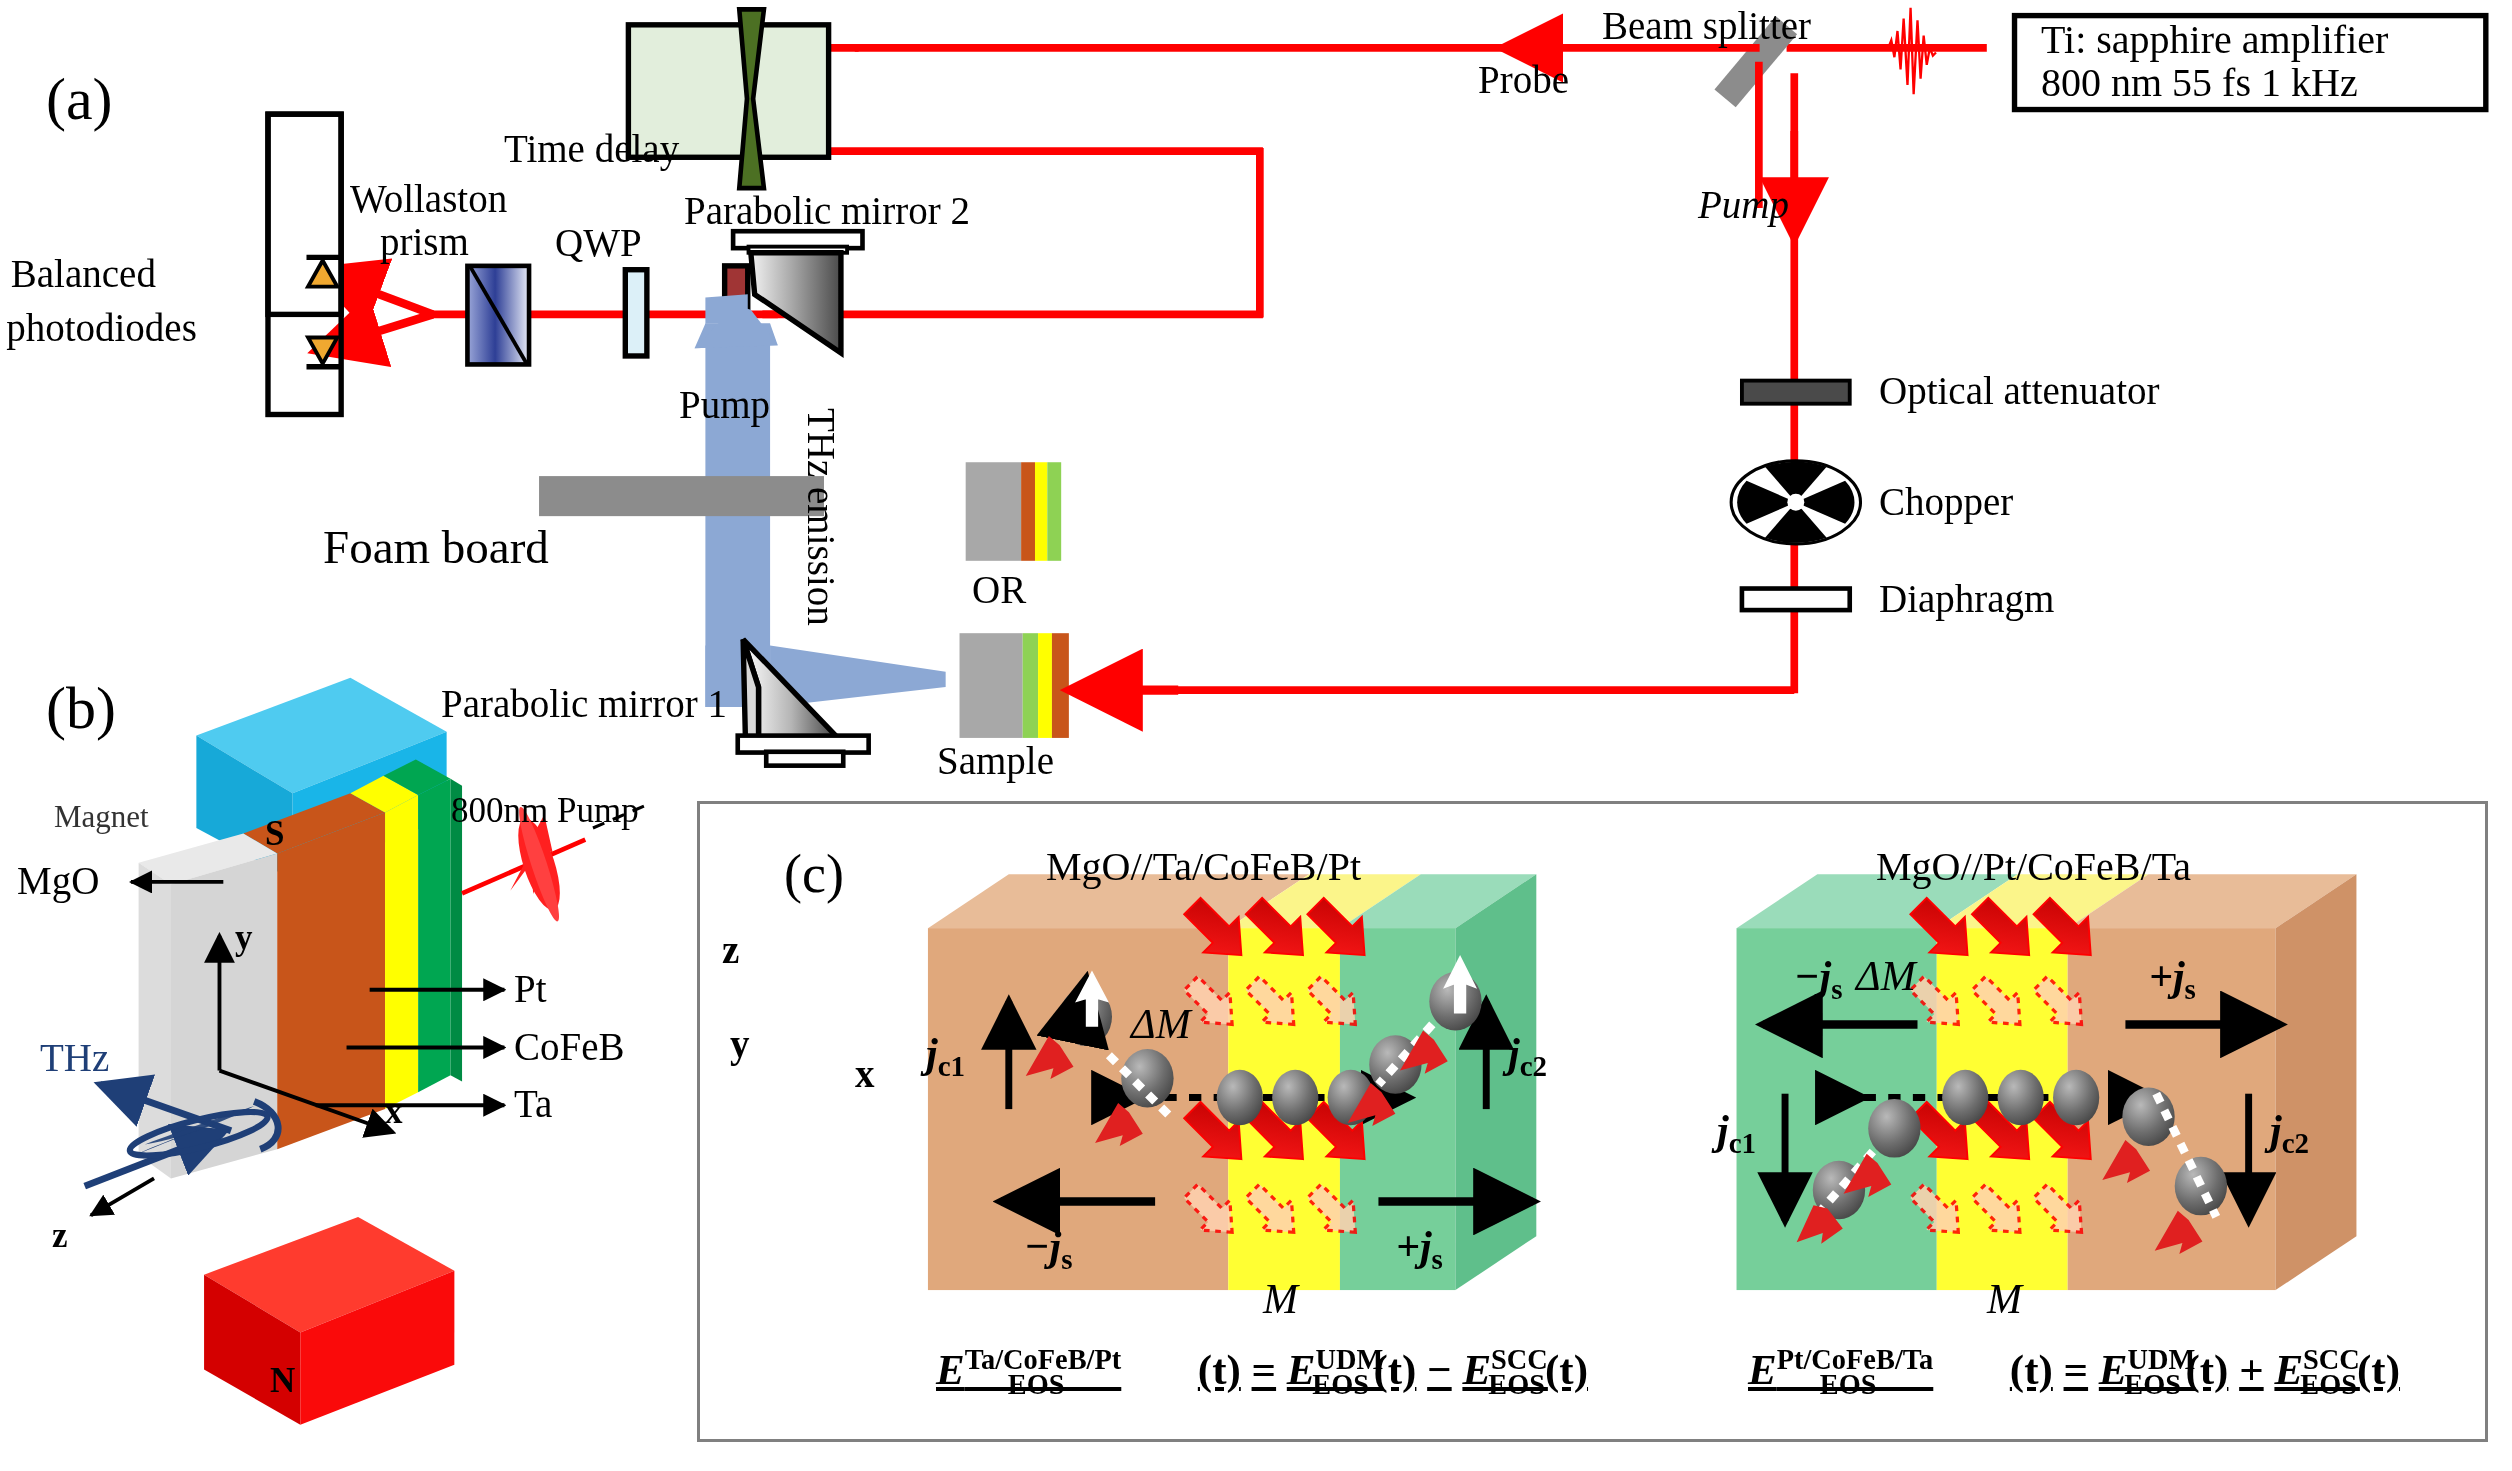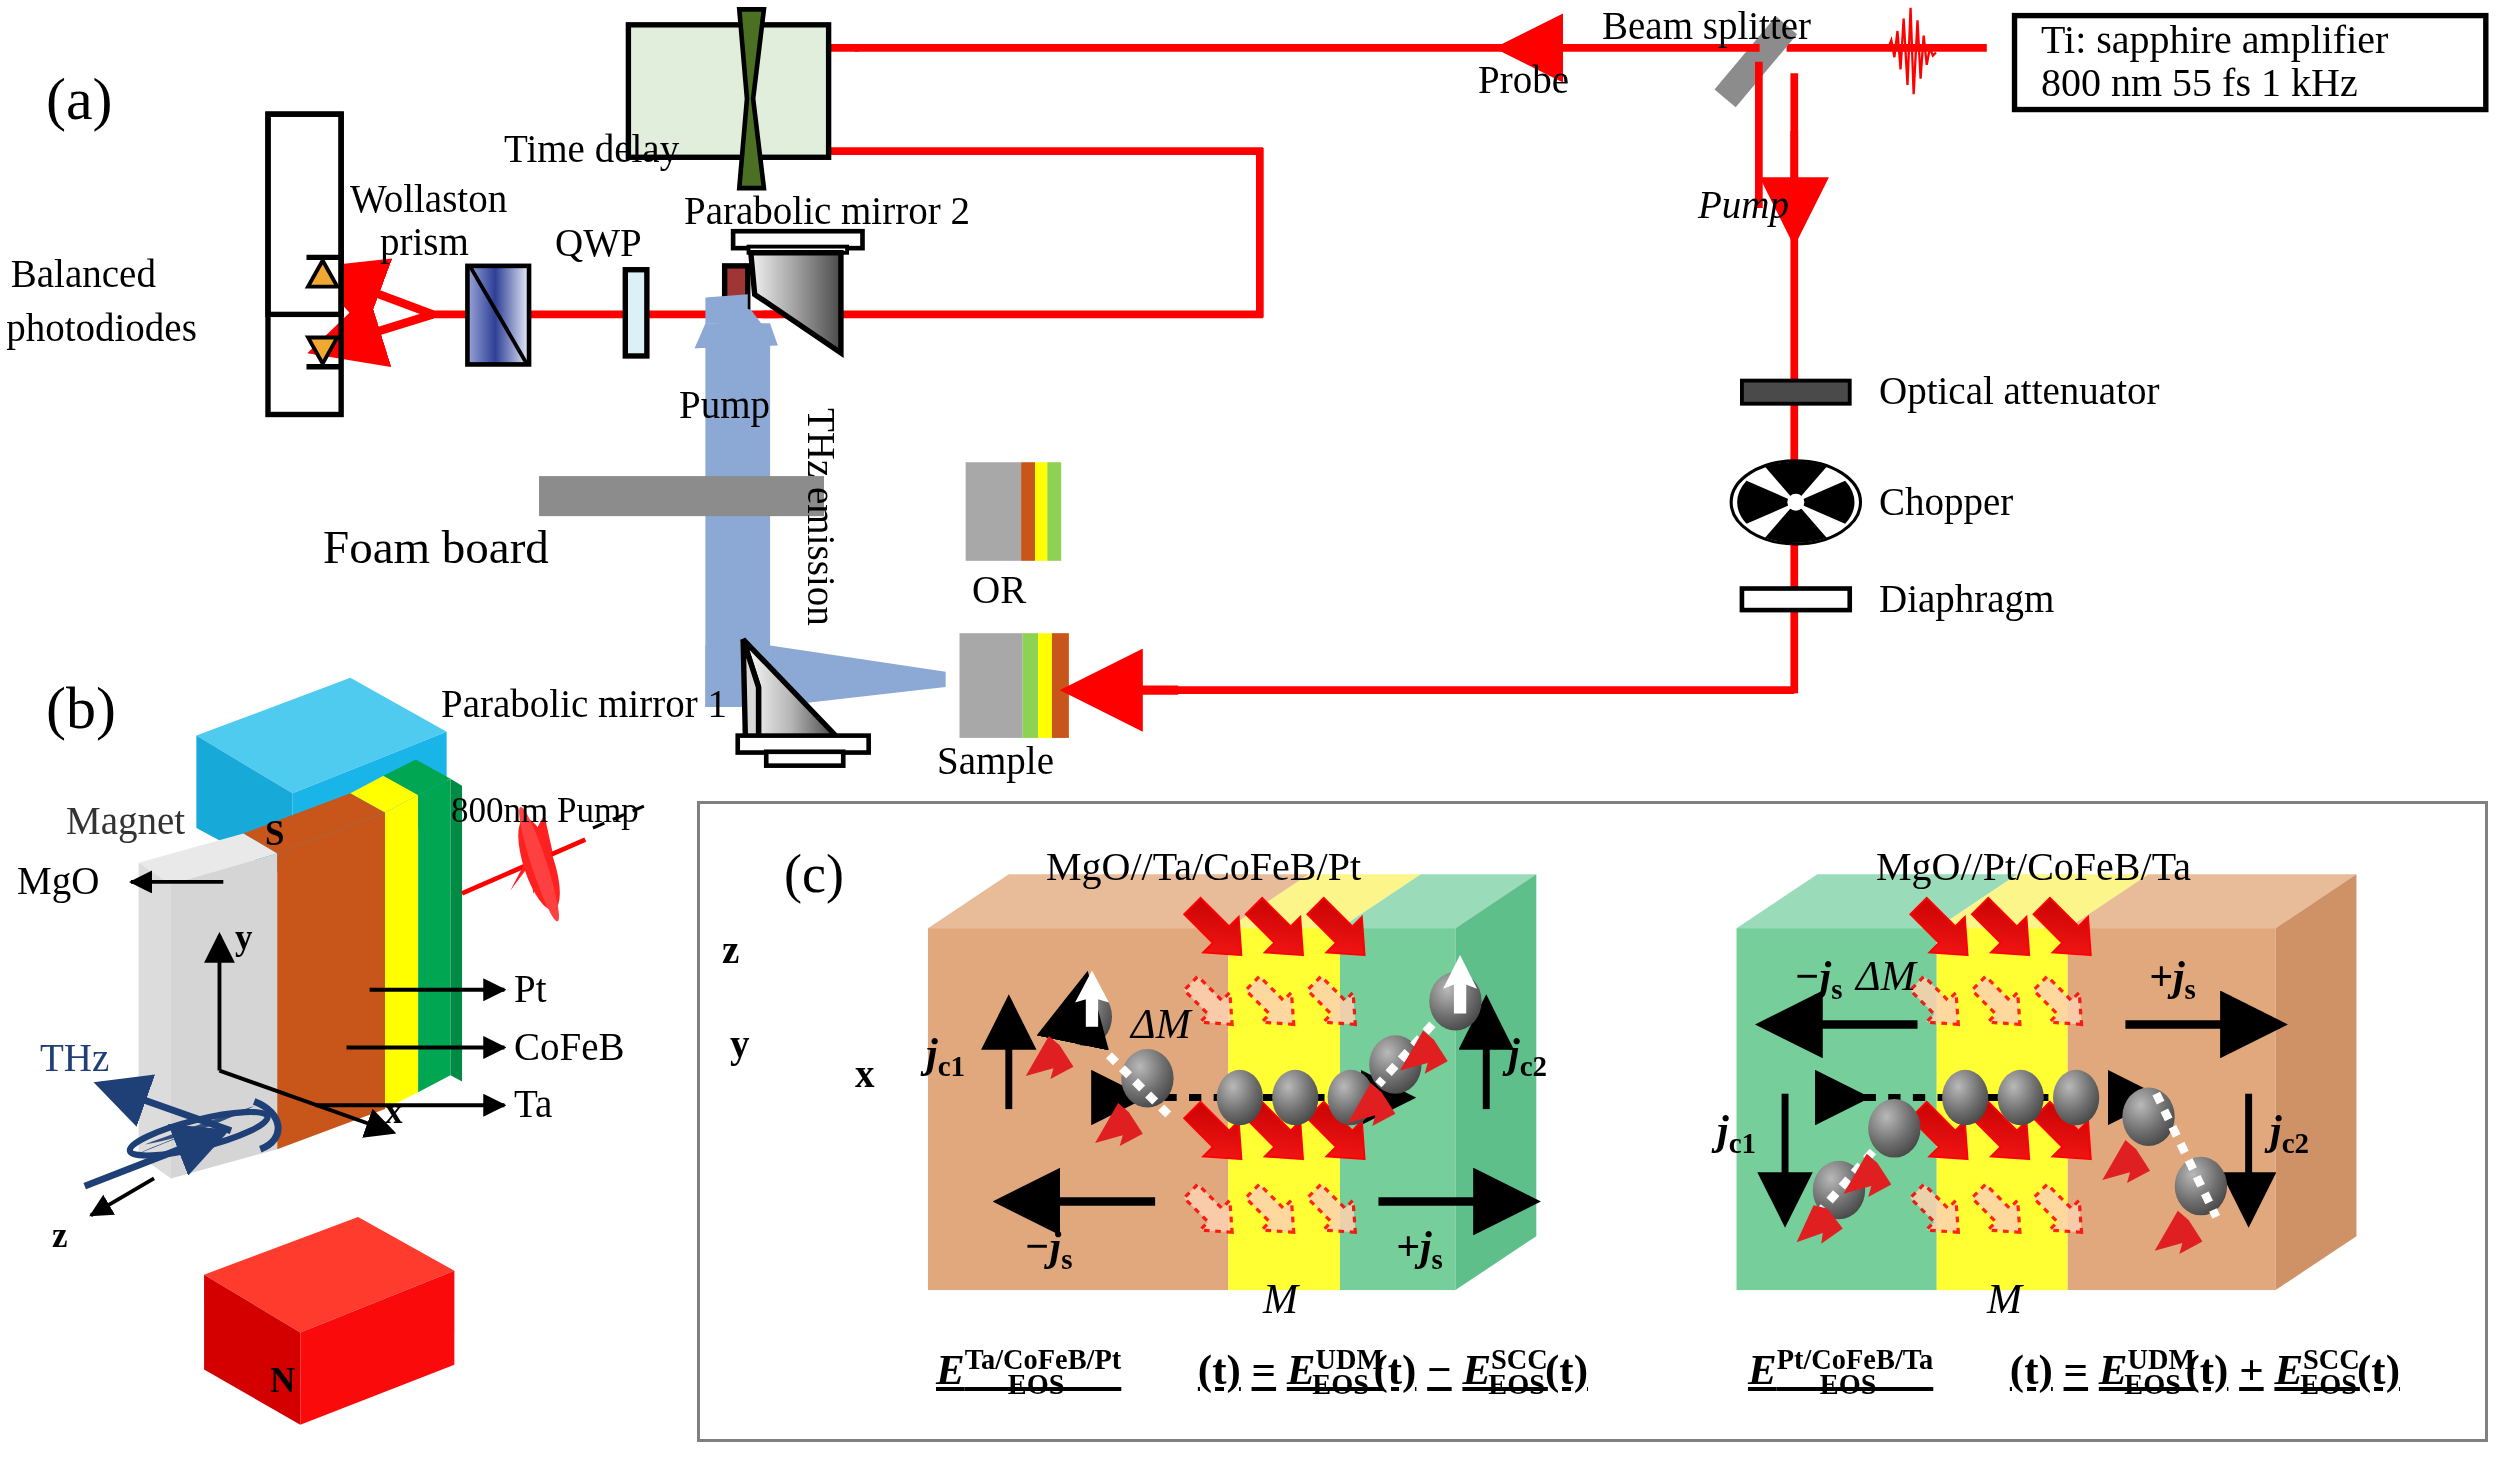--- a/index.html
+++ b/index.html
@@ -430,21 +430,21 @@
 <div class="lbl" style="left:679px;top:385px;font-size:39px;">Pump</div>
 <div class="lbl" style="left:10.8px;top:254px;font-size:39px;">Balanced</div>
 <div class="lbl" style="left:6.2px;top:308px;font-size:39px;">photodiodes</div>
 <div class="lbl" style="left:684px;top:191px;font-size:39px;">Parabolic mirror 2</div>
 <div class="lbl" style="left:441px;top:684px;font-size:39px;">Parabolic mirror 1</div>
 <div class="lbl" style="left:323px;top:476px;font-size:47px;margin-top:48px;">Foam board</div>
 <div class="lbl" style="left:841px;top:408px;font-size:39px;transform:rotate(90deg);transform-origin:left top;">THz emission</div>
 <div class="lbl" style="left:972px;top:570px;font-size:39px;">OR</div>
 <div class="lbl" style="left:937px;top:741px;font-size:39px;">Sample</div>
 
-<div class="lbl" style="left:54px;top:801px;font-size:39px;color:#333;margin-left:12px;">Magnet</div>
+<div class="lbl" style="left:54px;top:801px;font-size:31px;color:#333;">Magnet</div>
 <div class="lbl" style="left:265px;top:816px;font-size:35px;font-weight:bold;">S</div>
 <div class="lbl" style="left:270px;top:1363px;font-size:35px;font-weight:bold;">N</div>
 <div class="lbl" style="left:17px;top:861px;font-size:39px;">MgO</div>
 <div class="lbl" style="left:451px;top:793px;font-size:35px;">800nm Pump</div>
 <div class="lbl" style="left:40px;top:1038px;font-size:39px;color:#1f3f77;">THz</div>
 <div class="lbl" style="left:514px;top:969px;font-size:39px;">Pt</div>
 <div class="lbl" style="left:514px;top:1027px;font-size:39px;">CoFeB</div>
 <div class="lbl" style="left:514px;top:1084px;font-size:39px;">Ta</div>
 <div class="lbl" style="left:235px;top:920px;font-size:35px;font-weight:bold;">y</div>
 <div class="lbl" style="left:385px;top:1094px;font-size:35px;font-weight:bold;">x</div>

